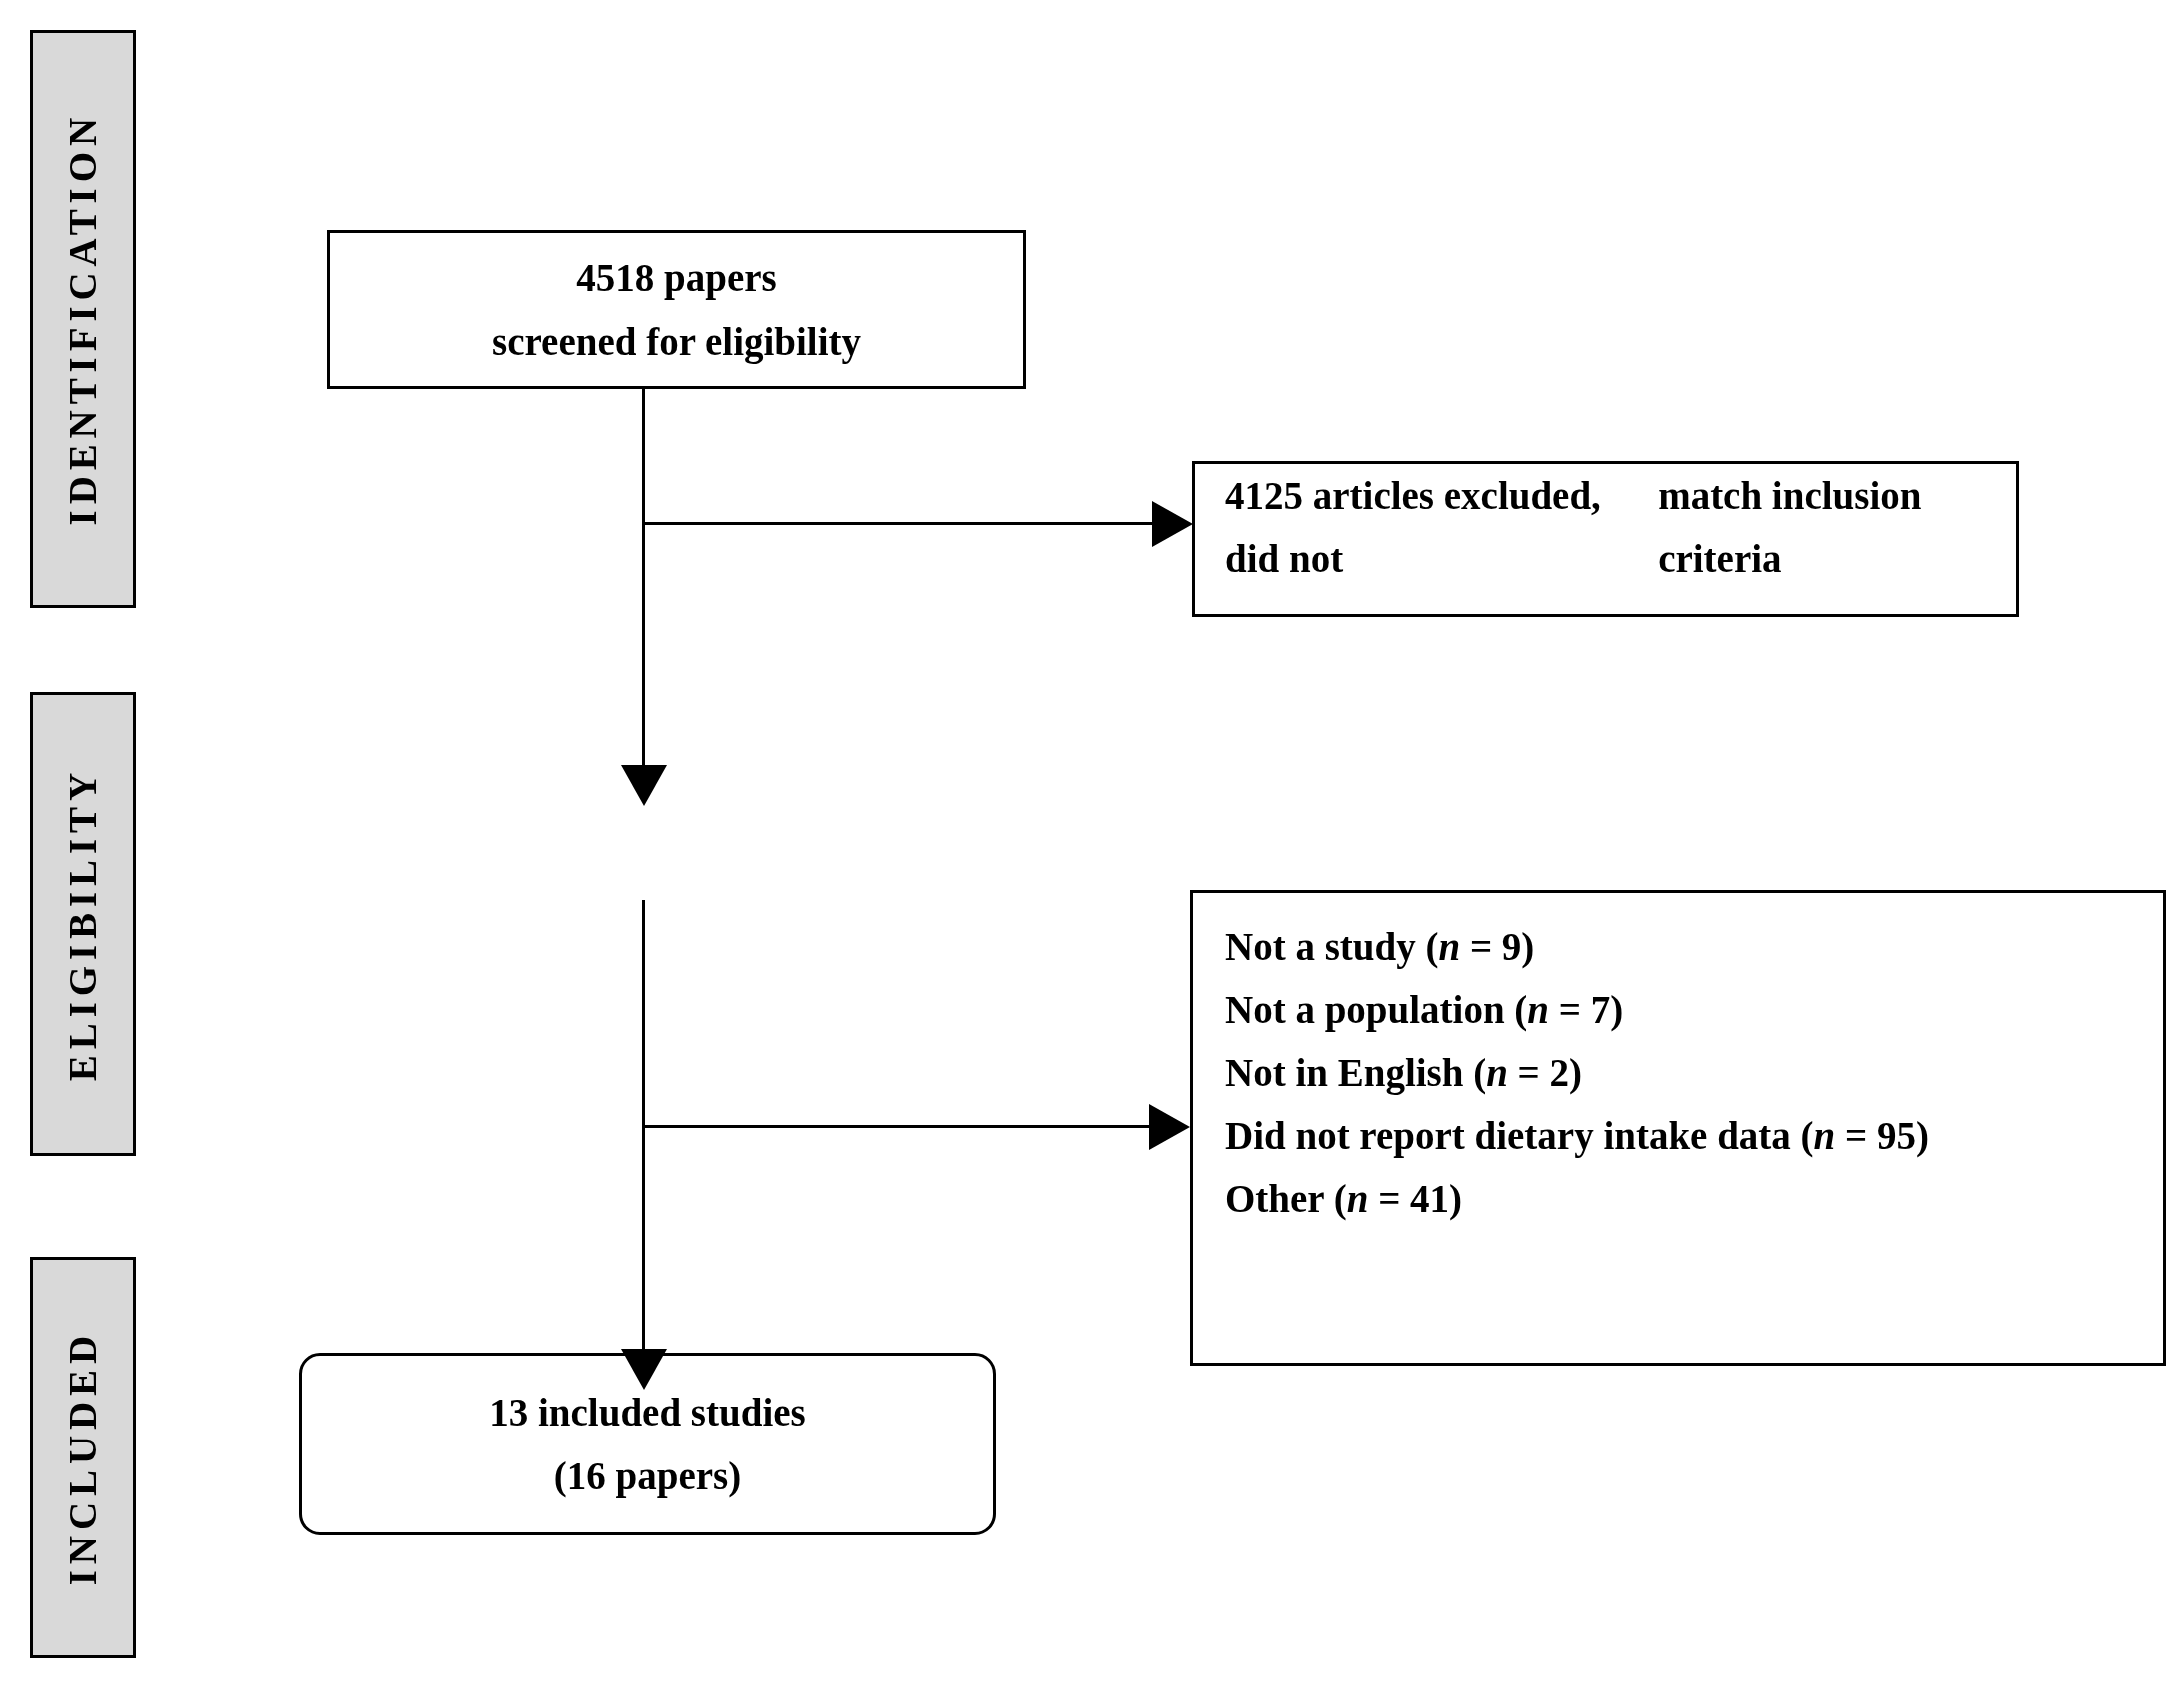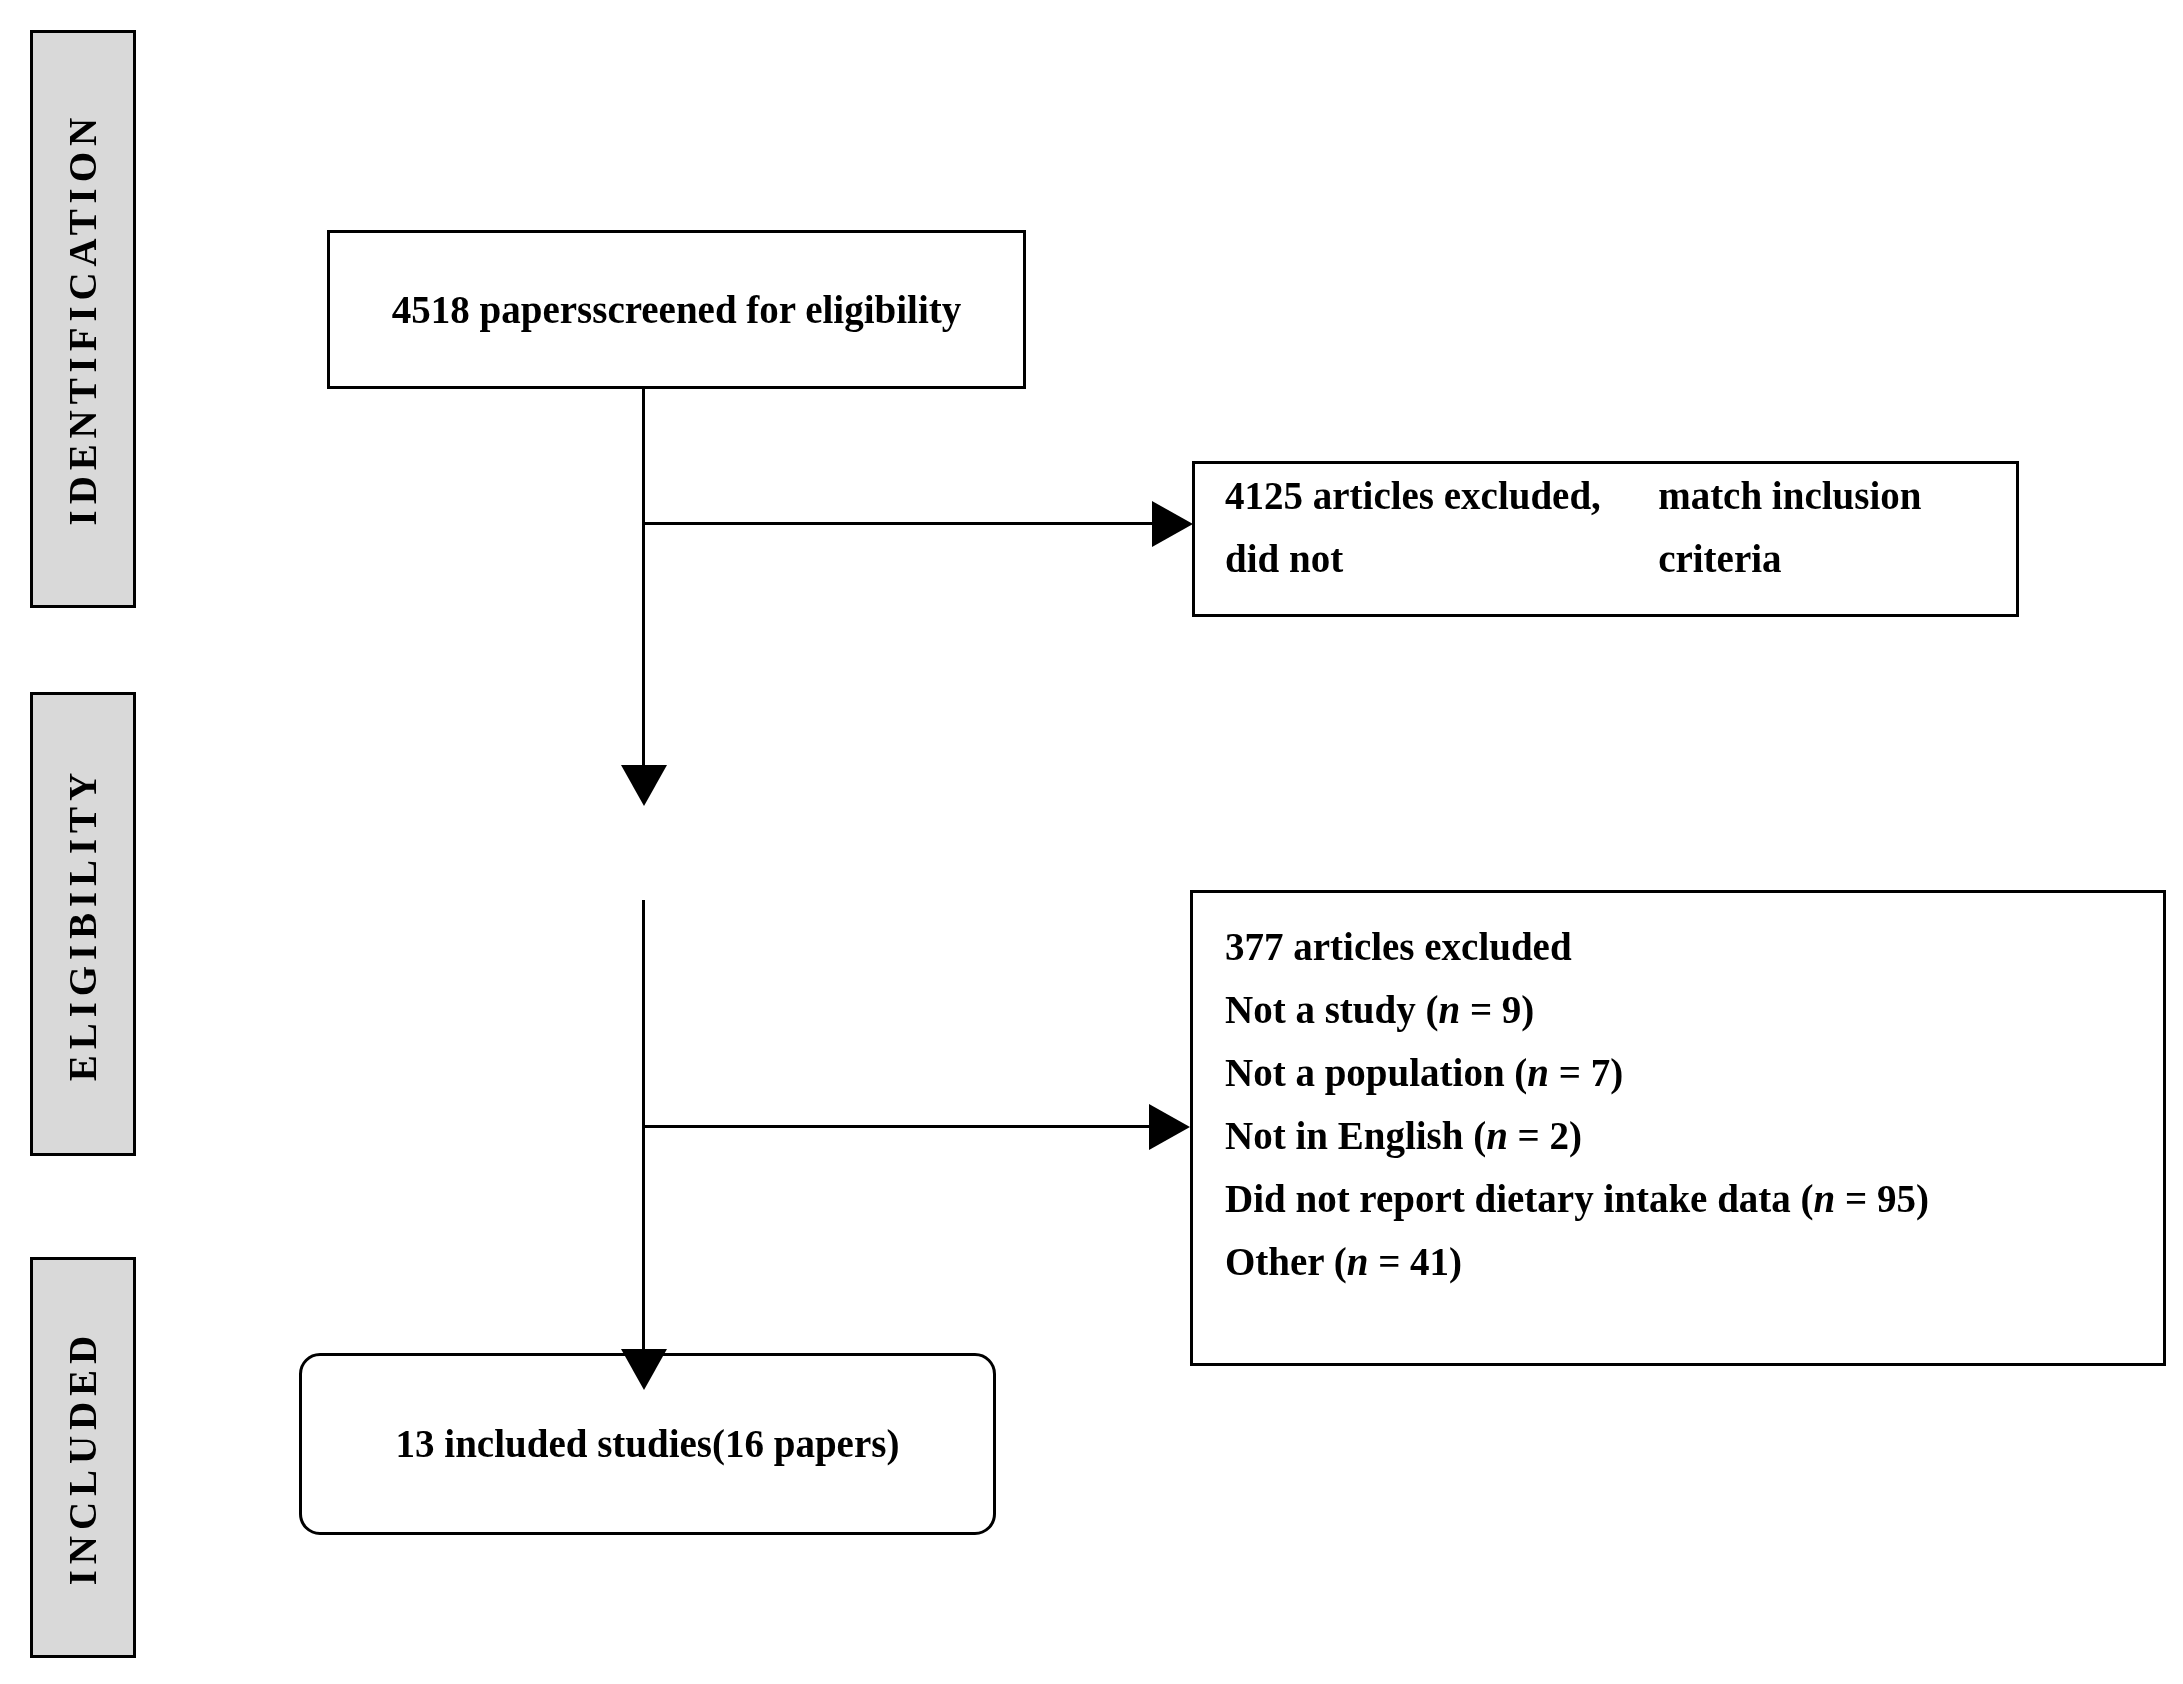--- a/index.html
+++ b/index.html
@@ -28,21 +28,21 @@
     white-space:nowrap;
   }
   
   .fbox{
     position:absolute;
     background:#ffffff;
     border:3.4px solid #000;
     box-sizing:border-box;
   }
   .fbox.centered{
-    display:flex;flex-direction:row;
+    display:flex;flex-direction:column;
     align-items:center;justify-content:center;
     text-align:center;
   }
   .fbox.leftish{
     display:flex;flex-direction:row;
     justify-content:center;
     text-align:left;
     padding-left:30px;padding-right:17px;
   }
   .bline{
@@ -93,21 +93,20 @@
     <div class="bline">screened for eligibility</div>
   </div>
 
   <div class="fbox leftish" style="left:1192px;top:461px;width:827px;height:156px;">
     <div class="bline">4125 articles excluded, did not</div>
     <div class="bline">match inclusion criteria</div>
   </div>
 
 
   <div class="fbox excl" style="left:1190px;top:890px;width:976px;height:476px;">
-    <div class="excl-title">377 articles excluded</div>
     <div>
         <div class="excl-row">Not a study (<i>n</i> = 9)</div>
         <div class="excl-row">Not a population (<i>n</i> = 7)</div>
         <div class="excl-row">Not in English (<i>n</i> = 2)</div>
         <div class="excl-row">Did not report dietary intake data (<i>n</i> = 95)</div>
         <div class="excl-row">Other (<i>n</i> = 41)</div>
       </div>
   </div>
 
   <div class="fbox centered" style="left:299px;top:1353px;width:697px;height:182px;border-radius:21px;">

